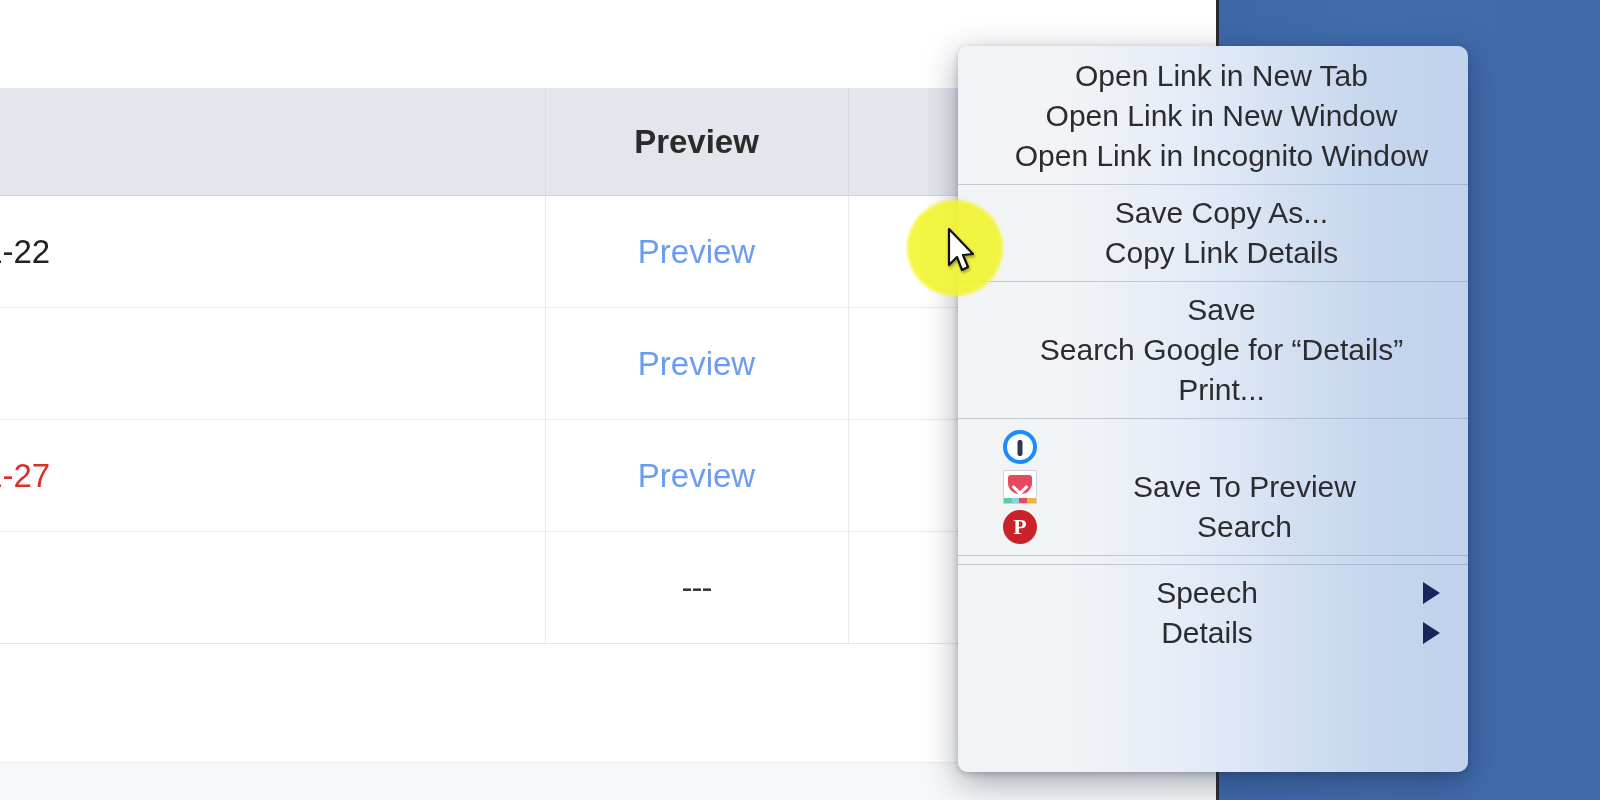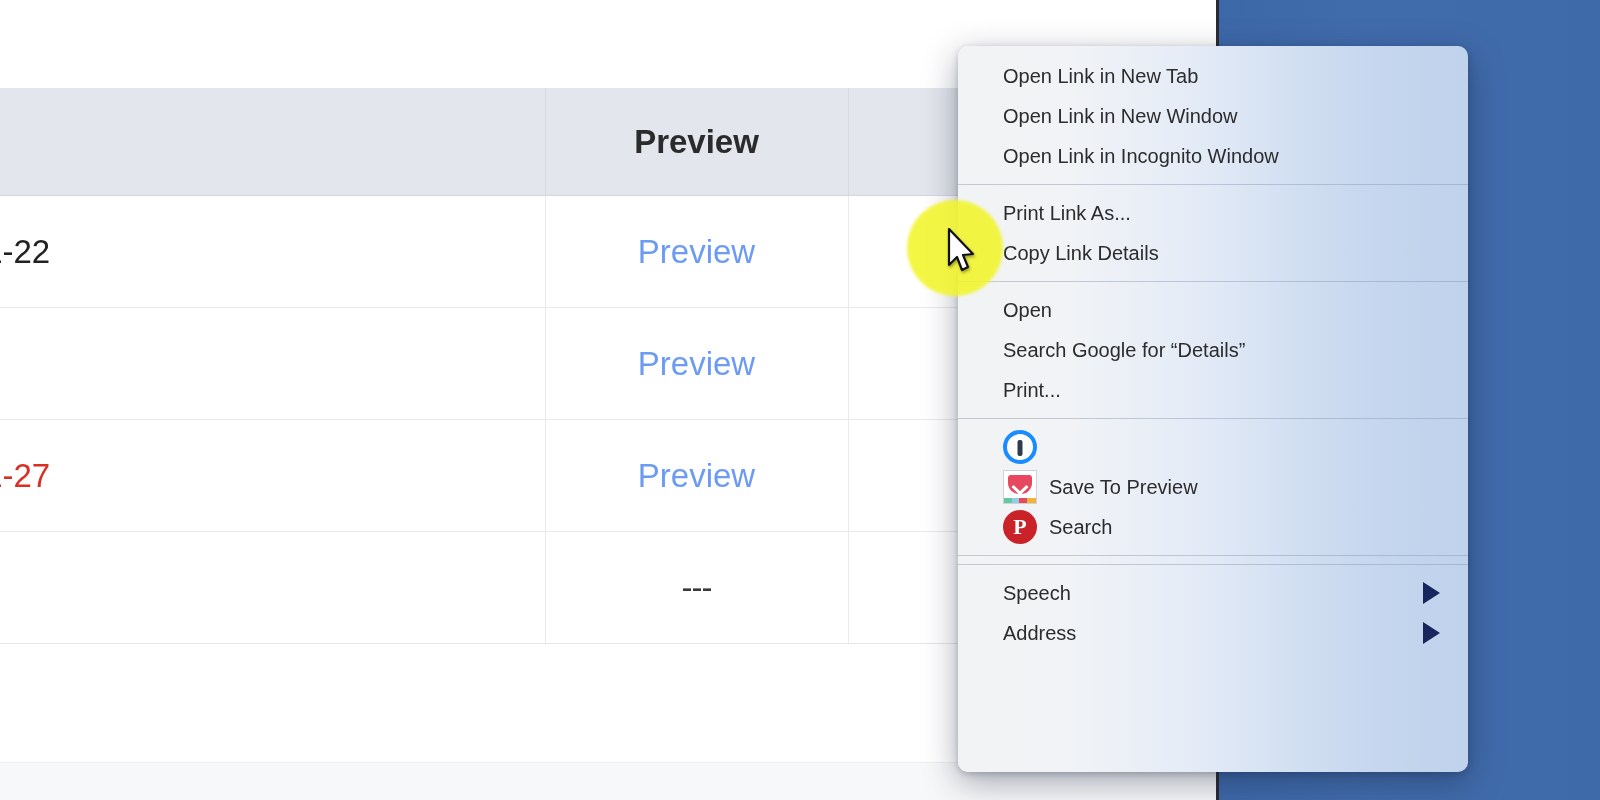--- a/index.html
+++ b/index.html
@@ -125,24 +125,25 @@
                 rgba(160,168,180,0.55) 0%,
                 rgba(150,165,190,0.55) 50%,
                 rgba(140,160,195,0.55) 100%);
   }
   .menu-item {
     position: relative;
     display: flex;
     align-items: center;
     height: 40px;
     padding: 0 28px 0 45px;
-    font-size: 20px;
+    font-size: 30px;
     color: #2c2c2e;
     white-space: nowrap;
     cursor: default;
+    text-align: center;
   }
   .menu-item .mi-label { flex: 1 1 auto; }
   .menu-item.with-icon { padding-left: 45px; }
   .mi-icon {
     width: 34px; height: 34px;
     margin-right: 12px;
     flex: 0 0 auto;
     display: inline-block;
     position: relative;
   }
@@ -323,32 +324,32 @@
       </div>
       <div class="menu-item">
         <span class="mi-label">Open Link in Incognito Window</span>
       </div>
     </div>
 
     <div class="menu-sep"></div>
 
     <div class="menu-group">
       <div class="menu-item">
-        <span class="mi-label">Print Link As...</span>
+        <span class="mi-label">Save Copy As...</span>
       </div>
       <div class="menu-item">
         <span class="mi-label">Copy Link Details</span>
       </div>
     </div>
 
     <div class="menu-sep"></div>
 
     <div class="menu-group">
       <div class="menu-item">
-        <span class="mi-label">Open</span>
+        <span class="mi-label">Save</span>
       </div>
       <div class="menu-item">
         <span class="mi-label">Search Google for “Details”</span>
       </div>
       <div class="menu-item">
         <span class="mi-label">Print...</span>
       </div>
     </div>
 
     <div class="menu-sep"></div>
@@ -375,21 +376,21 @@
 
 
     <div class="menu-sep"></div>
 
     <div class="menu-group">
       <div class="menu-item">
         <span class="mi-label">Speech</span>
         <span class="submenu-arrow"></span>
       </div>
       <div class="menu-item">
-        <span class="mi-label">Address</span>
+        <span class="mi-label">Details</span>
         <span class="submenu-arrow"></span>
       </div>
     </div>
 
   </div>
 
   <div id="click-highlight"></div>
 
   <svg id="cursor" viewBox="0 0 30 46" xmlns="http://www.w3.org/2000/svg">
     <path d="M2 1 L2 37 L10 29 L15 42 L21 39 L16 27 L26 26 Z" fill="#ffffff" stroke="#111111" stroke-width="2.2" stroke-linejoin="round"></path>

